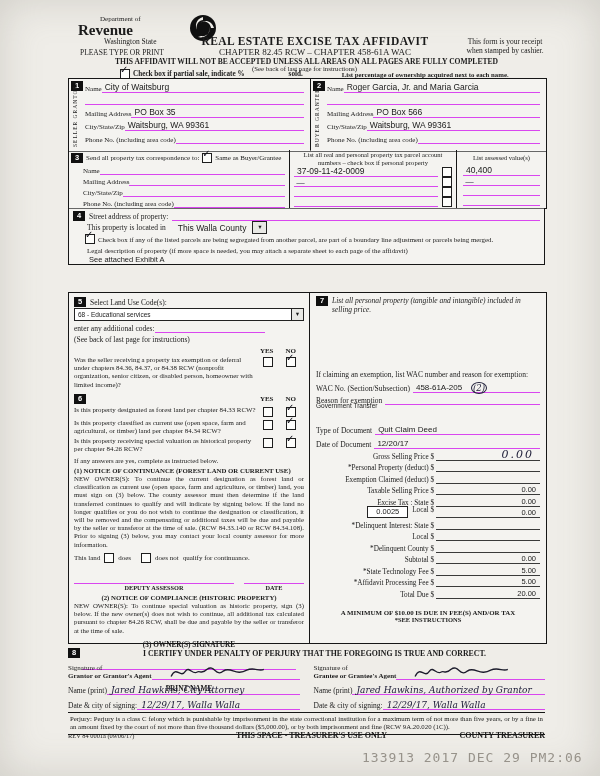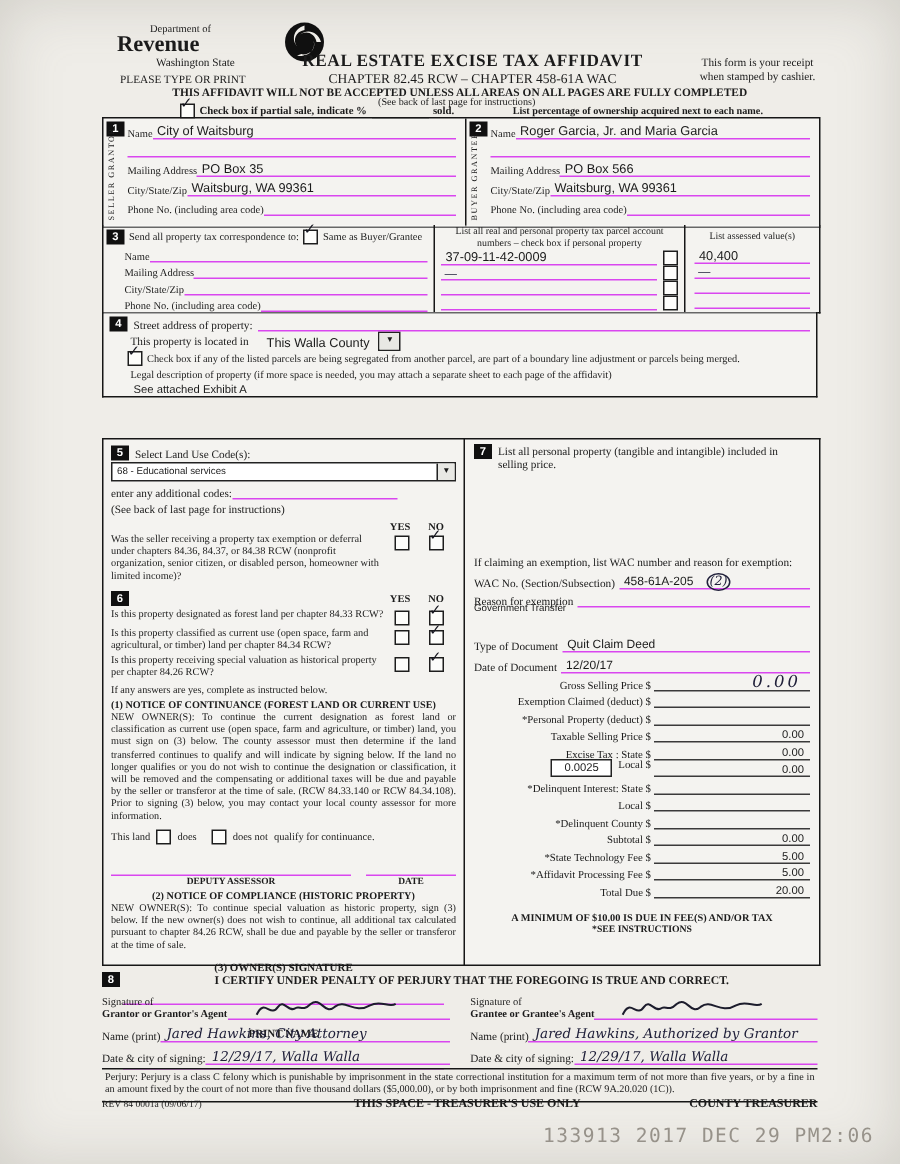--- a/index.html
+++ b/index.html
@@ -336,21 +336,21 @@
       </div>
     <div class="b ctr" style="font-size:7.3px;margin-top:14px;">PRINT NAME</div>
     <div class="row" style="margin:9px 8px 0 8px;">
         <span class="fill"></span>
       </div>
   </div>
 
   <div class="abs box" style="left:310px;top:292px;width:237px;height:352px;border-left:none;padding:3px 6px;box-sizing:border-box;">
     <div class="qrow" style="gap:4px;">
       <span class="badge">7</span>
-      <span class="lbl8" style="flex:1;line-height:9px;">List all personal property (tangible and intangible) included in selling price.</span>
+      <span class="lbl8" style="flex:1;line-height:9px;font-style:italic;">List all personal property (tangible and intangible) included in selling price.</span>
     </div>
     <div style="height:56px;"></div>
     <div class="lbl8">If claiming an exemption, list WAC number and reason for exemption:</div>
     <div class="row" style="height:14px;gap:3px;">
       <span class="lbl8">WAC No. (Section/Subsection)</span>
       <span class="fill">
         <span class="typed">458-61A-205</span>
         <span class="hand" style="position:absolute;left:58px;bottom:-2px;border:1px solid #20203a;border-radius:50%;padding:0 1px;font-size:8.5px;">(2)</span>
       </span>
     </div>
@@ -373,25 +373,25 @@
         </span>
     </div>
 
     <div class="prow">
         <span class="plab">Gross Selling Price $</span>
         <span class="pline">
           <span class="hand" style="position:absolute;right:6px;bottom:-1px;font-size:11px;letter-spacing:2px;">0.00</span>
         </span>
       </div>
     <div class="prow">
+        <span class="plab">*Personal Property (deduct) $</span>
+        <span class="pline"></span>
+      </div>
+    <div class="prow">
         <span class="plab">Exemption Claimed (deduct) $</span>
-        <span class="pline"></span>
-      </div>
-    <div class="prow">
-        <span class="plab">*Personal Property (deduct) $</span>
         <span class="pline"></span>
       </div>
     <div class="prow">
         <span class="plab">Taxable Selling Price $</span>
         <span class="pline">
           <span class="pval">0.00</span>
         </span>
       </div>
     <div class="prow">
         <span class="plab">Excise Tax : State $</span>

